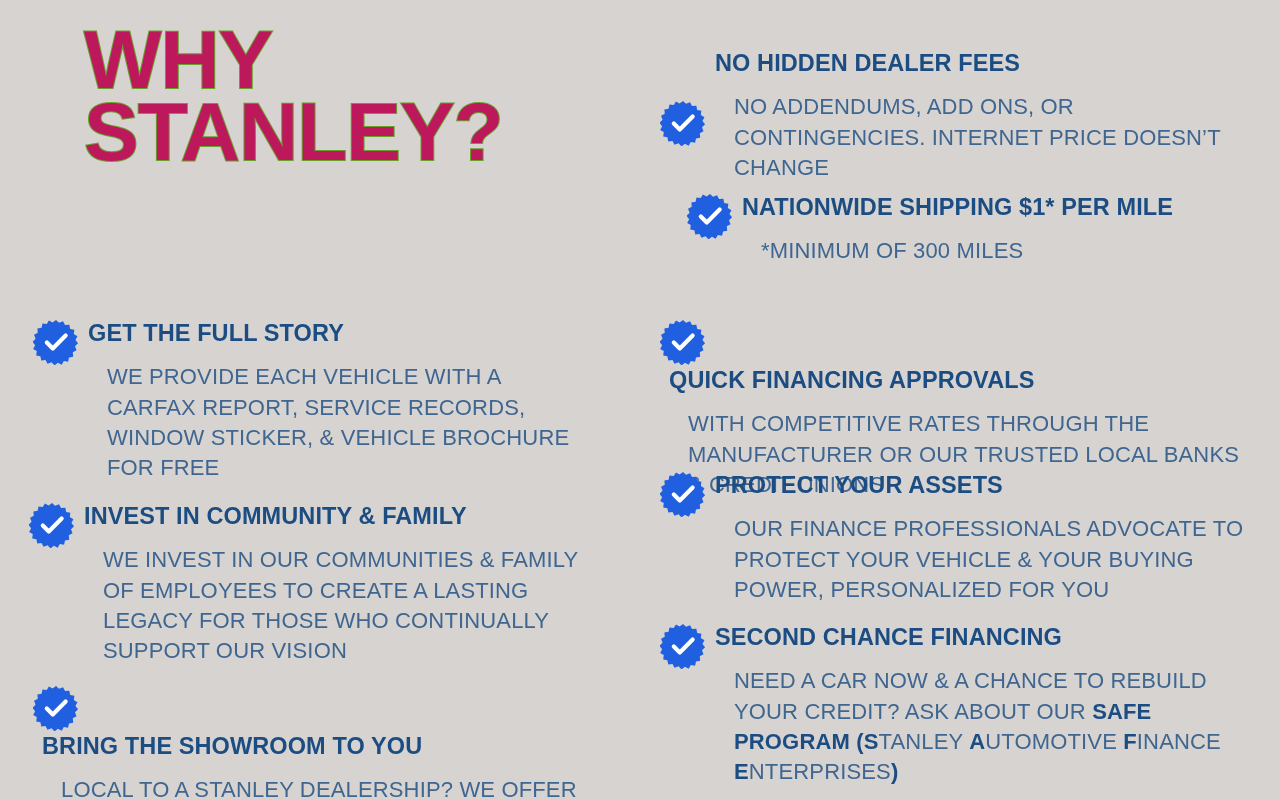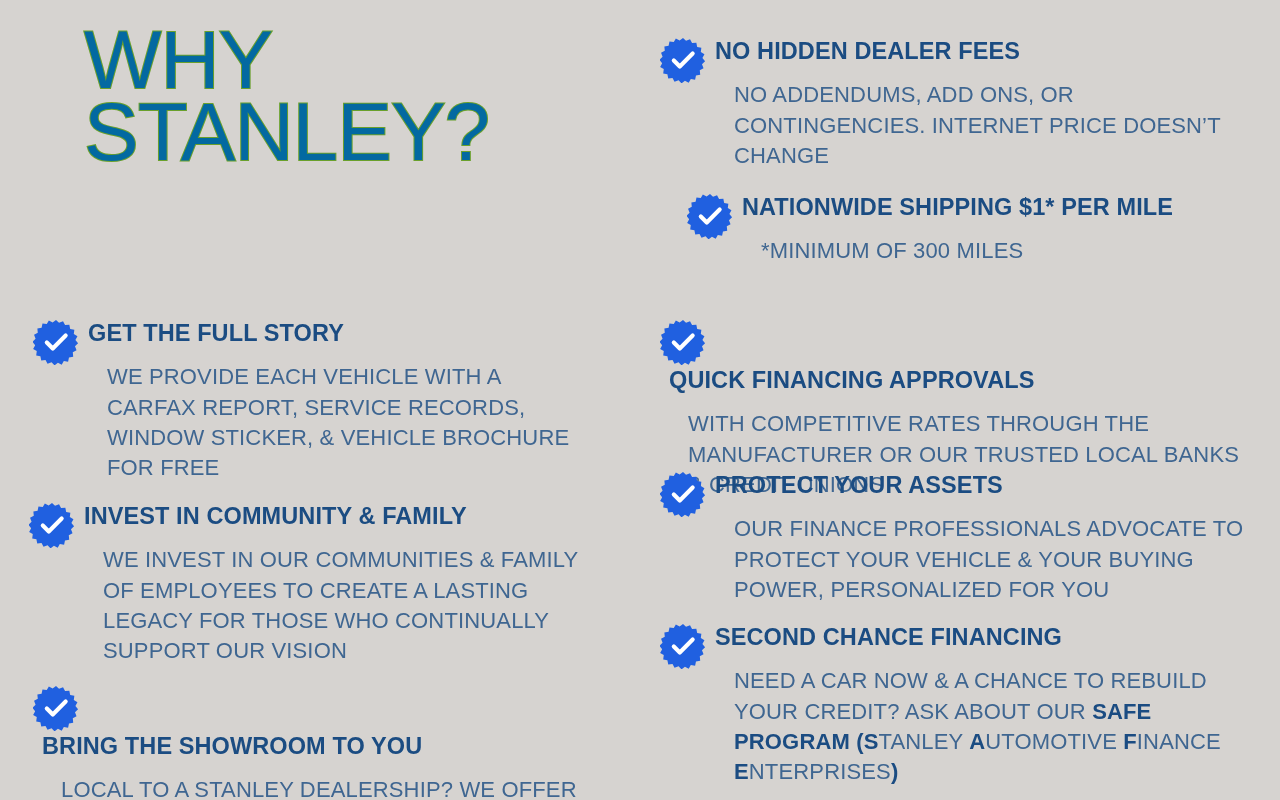--- a/index.html
+++ b/index.html
@@ -19,26 +19,26 @@
     height: 800px;
     background: #d6d3d0;
   }
 
   
   .headline {
     position: absolute;
     left: 84px;
     top: 24px;
     width: 520px;
-    font-weight: 400;
+    font-weight: 700;
     font-size: 82px;
     line-height: 0.88;
     letter-spacing: -1px;
     text-transform: uppercase;
-    color: #0369a1;
+    color: #be185d;
     -webkit-text-stroke: 2px #6aa02c;
     paint-order: stroke fill;
     text-shadow: none;
   }
   .headline .hl-line { display: block; white-space: nowrap; }
 
   
   .col {
     position: absolute;
     top: 0;
@@ -150,21 +150,21 @@
       <div class="ftext">
         <div class="fhead">BRING THE SHOWROOM TO YOU</div>
         <div class="fbody">LOCAL TO A STANLEY DEALERSHIP? WE OFFER OFFSITE APPRAISALS &amp; DEMOS</div>
       </div>
     </div>
 
   </div>
 
   <div class="col col-right">
 
-    <div class="feature" style="left:20px; top:36px; width:600px;">
+    <div class="feature" style="left:20px; top:48px; width:600px;align-items:center;">
       <span class="badge">
         <svg viewBox="0 0 100 100" aria-hidden="true">
           <path d="M50 2 L56.6 8.4 L65.3 5.1 L69.7 13.2 L79 12.3 L80.8 21.5 L89.9 23.4 L88.7 32.7 L96.6 37.3
                    L92.2 45.5 L98 52.8 L91.3 59.4 L94.6 68.1 L86.5 72.5 L87.4 81.8 L78.2 83.6 L76.3 92.7
                    L67 91.5 L62.4 99.4 L54.2 95 L46.9 100.8 L40.3 94.1 L31.6 97.4 L27.2 89.3 L17.9 90.2
                    L16.1 81 L7 79.1 L8.2 69.8 L0.3 65.2 L4.7 57 L-1.1 49.7 L5.6 43.1 L2.3 34.4 L10.4 30
                    L9.5 20.7 L18.7 18.9 L20.6 9.8 L29.9 11 L34.5 3.1 L42.7 7.5 Z" fill="#2060e0"></path>
           <path d="M30 51 L43 64 L71 36" fill="none" stroke="#ffffff" stroke-width="9" stroke-linecap="round" stroke-linejoin="round"></path>
         </svg>
       </span>

